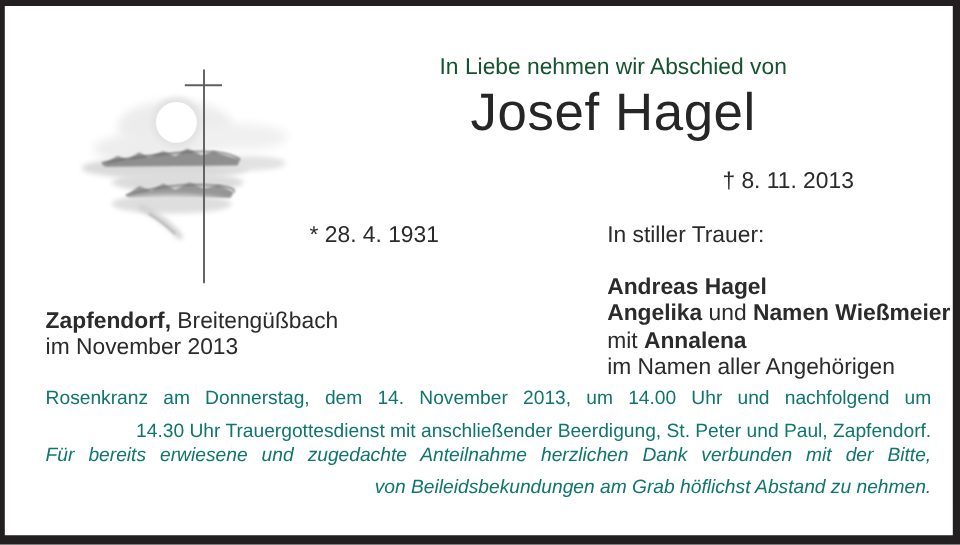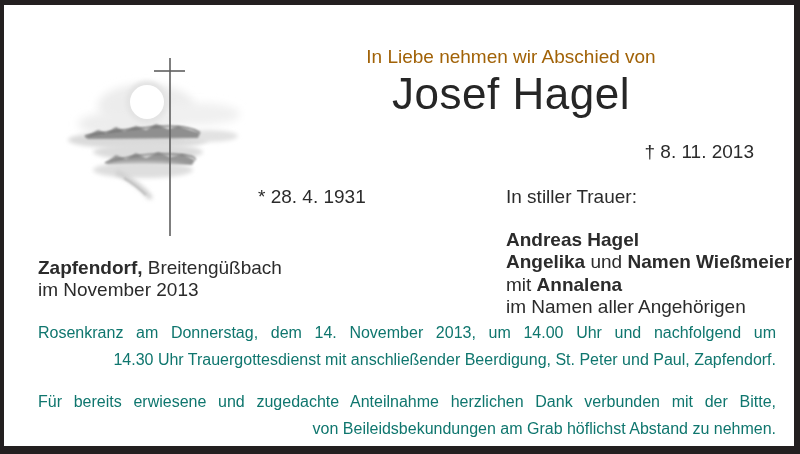--- a/index.html
+++ b/index.html
@@ -14,38 +14,38 @@
     font-family: "Liberation Sans", sans-serif;
     color: #2b2b2b;
     overflow: hidden;
   }
   .abs { position: absolute; }
 
   .intro {
     left: 277px; top: 41px; width: 460px;
     text-align: center;
     font-size: 19px;
-    color: #a16207;
+    color: #14532d;
   }
   .deceased-name {
     left: 277px; top: 64px; width: 460px;
     text-align: center;
     font-size: 44px;
     letter-spacing: 0.5px;
     color: #262626;
     line-height: 1.15;
   }
   .birth-date {
     left: 254px; top: 136px;
     font-size: 19px;
     margin-top: 45px;
   }
   .death-date {
     left: 598px; top: 136px; width: 152px;
-    text-align: right;
+    text-align: left;
     font-size: 19px;
   }
   .mourning {
     left: 502px; top: 181px;
     font-size: 19px;
     line-height: 22.5px;
   }
   .mourning .bold { font-weight: bold; margin-top: 20px; }
   .origin {
     left: 34px; top: 252px;
@@ -55,21 +55,21 @@
   .origin .bold { font-weight: bold; text-align: center; }
   .para {
     left: 34px; width: 738px;
     font-size: 16px;
     line-height: 27px;
     color: #0f766e;
   }
   .para .jline { text-align: justify; text-align-last: justify; }
   .para .lline { text-align: right; }
   .service-para { top: 314px; }
-  .thanks-para  { top: 383px; }
+  .thanks-para  { top: 361px; font-style: italic; }
 
   .artwork { left: 54px; top: 29px; }
 </style>
 </head>
 <body>
 
 <div class="frame">
 
   <svg class="abs artwork" width="190" height="208" viewBox="0 0 190 208" aria-hidden="true">
     <defs>

